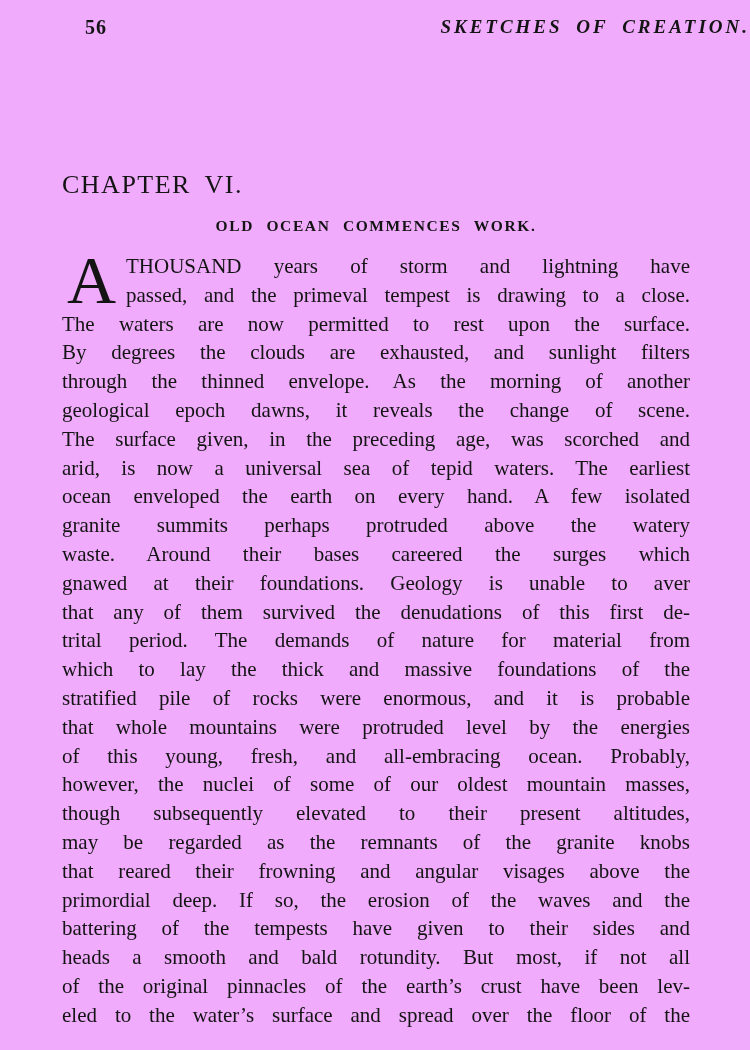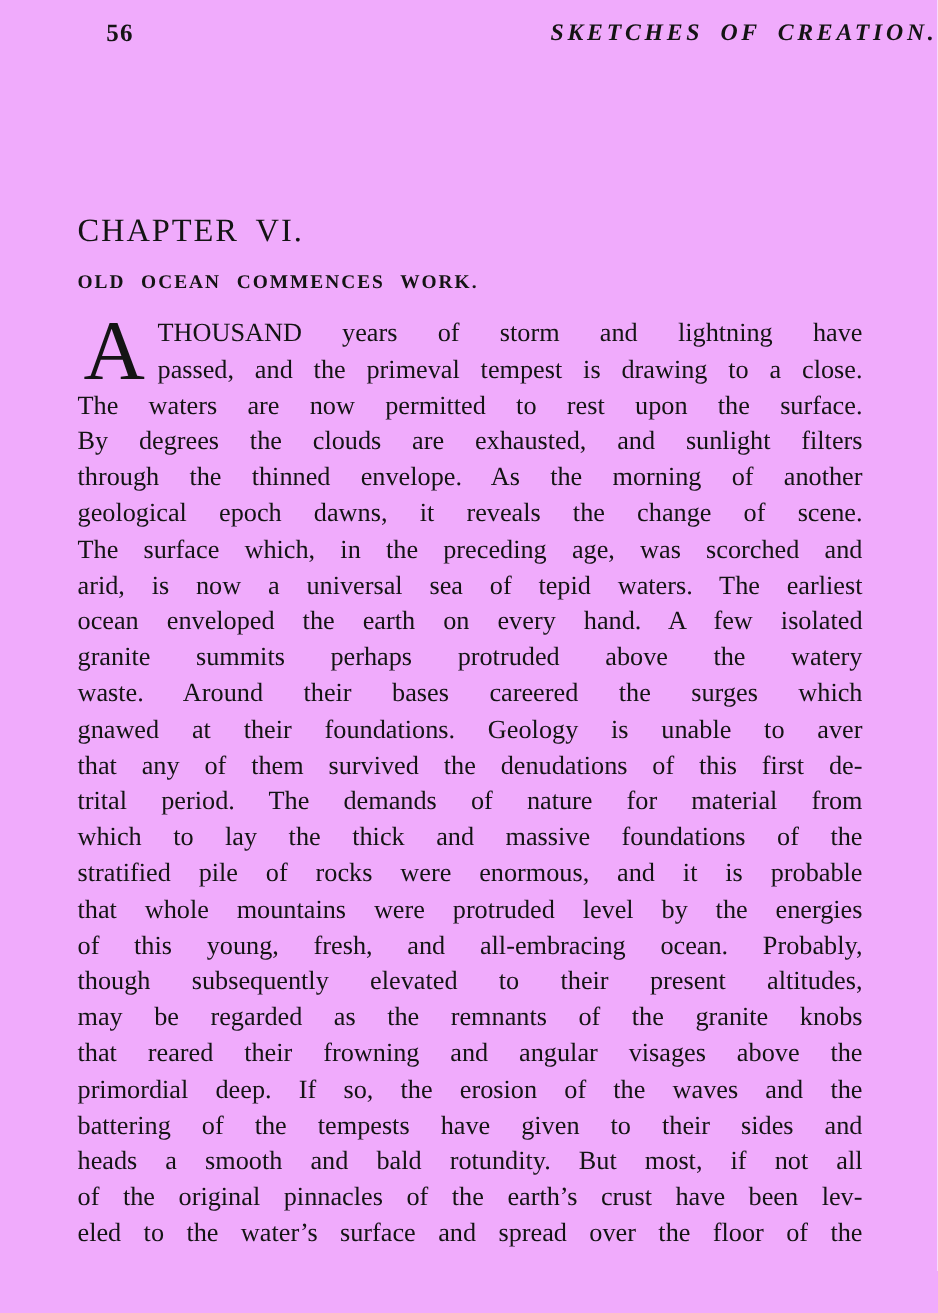--- a/index.html
+++ b/index.html
@@ -53,21 +53,21 @@
     text-align: left;
     font-size: 26px;
     letter-spacing: 1.5px;
     word-spacing: 6px;
   }
   .chapter-subtitle {
     position: absolute;
     top: 217px;
     left: 62px;
     width: 628px;
-    text-align: left;
+    text-align: center;
     font-size: 15.5px;
     font-weight: 700;
     letter-spacing: 1.6px;
     word-spacing: 7px;
   }
   
   .body-text {
     position: absolute;
     top: 252px;
     left: 62px;
@@ -111,32 +111,33 @@
 
   <div class="body-text">
     <div class="drop-cap">A</div>
     <div>
         <div class="text-line">THOUSAND years of storm and lightning have</div>
         <div class="text-line">passed, and the primeval tempest is drawing to a close.</div>
         <div class="text-line">The waters are now permitted to rest upon the surface.</div>
         <div class="text-line">By degrees the clouds are exhausted, and sunlight filters</div>
         <div class="text-line">through the thinned envelope. As the morning of another</div>
         <div class="text-line">geological epoch dawns, it reveals the change of scene.</div>
-        <div class="text-line">The surface which, in the preceding age, was scorched and</div>
+        <div class="text-line">The surface given, in the preceding age, was scorched and</div>
         <div class="text-line">arid, is now a universal sea of tepid waters. The earliest</div>
         <div class="text-line">ocean enveloped the earth on every hand. A few isolated</div>
         <div class="text-line">granite summits perhaps protruded above the watery</div>
         <div class="text-line">waste. Around their bases careered the surges which</div>
         <div class="text-line">gnawed at their foundations. Geology is unable to aver</div>
         <div class="text-line">that any of them survived the denudations of this first de-</div>
         <div class="text-line">trital period. The demands of nature for material from</div>
         <div class="text-line">which to lay the thick and massive foundations of the</div>
         <div class="text-line">stratified pile of rocks were enormous, and it is probable</div>
         <div class="text-line">that whole mountains were protruded level by the energies</div>
         <div class="text-line">of this young, fresh, and all-embracing ocean. Probably,</div>
+        <div class="text-line">however, the nuclei of some of our oldest mountain masses,</div>
         <div class="text-line">though subsequently elevated to their present altitudes,</div>
         <div class="text-line">may be regarded as the remnants of the granite knobs</div>
         <div class="text-line">that reared their frowning and angular visages above the</div>
         <div class="text-line">primordial deep. If so, the erosion of the waves and the</div>
         <div class="text-line">battering of the tempests have given to their sides and</div>
         <div class="text-line">heads a smooth and bald rotundity. But most, if not all</div>
         <div class="text-line">of the original pinnacles of the earth’s crust have been lev-</div>
         <div class="text-line">eled to the water’s surface and spread over the floor of the</div>
       </div>
   </div>

